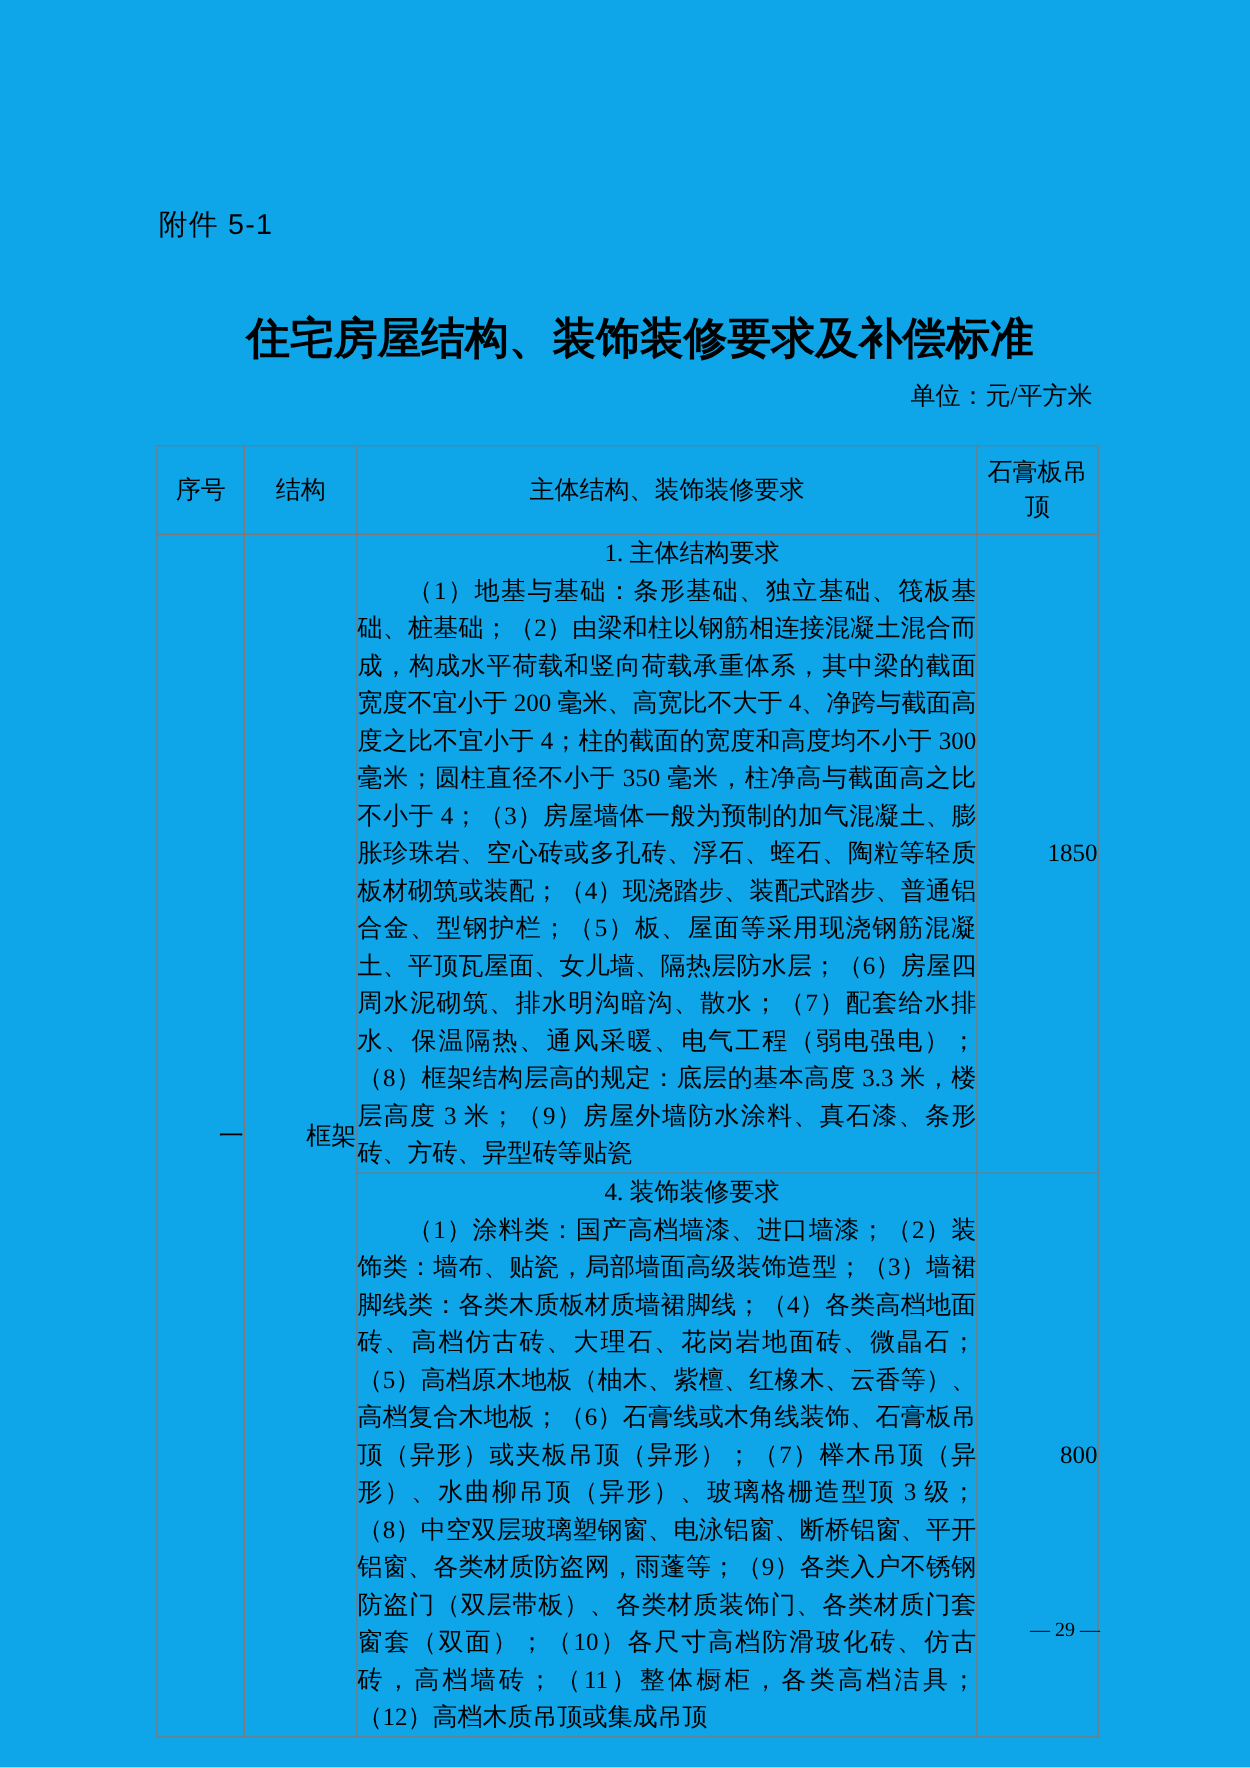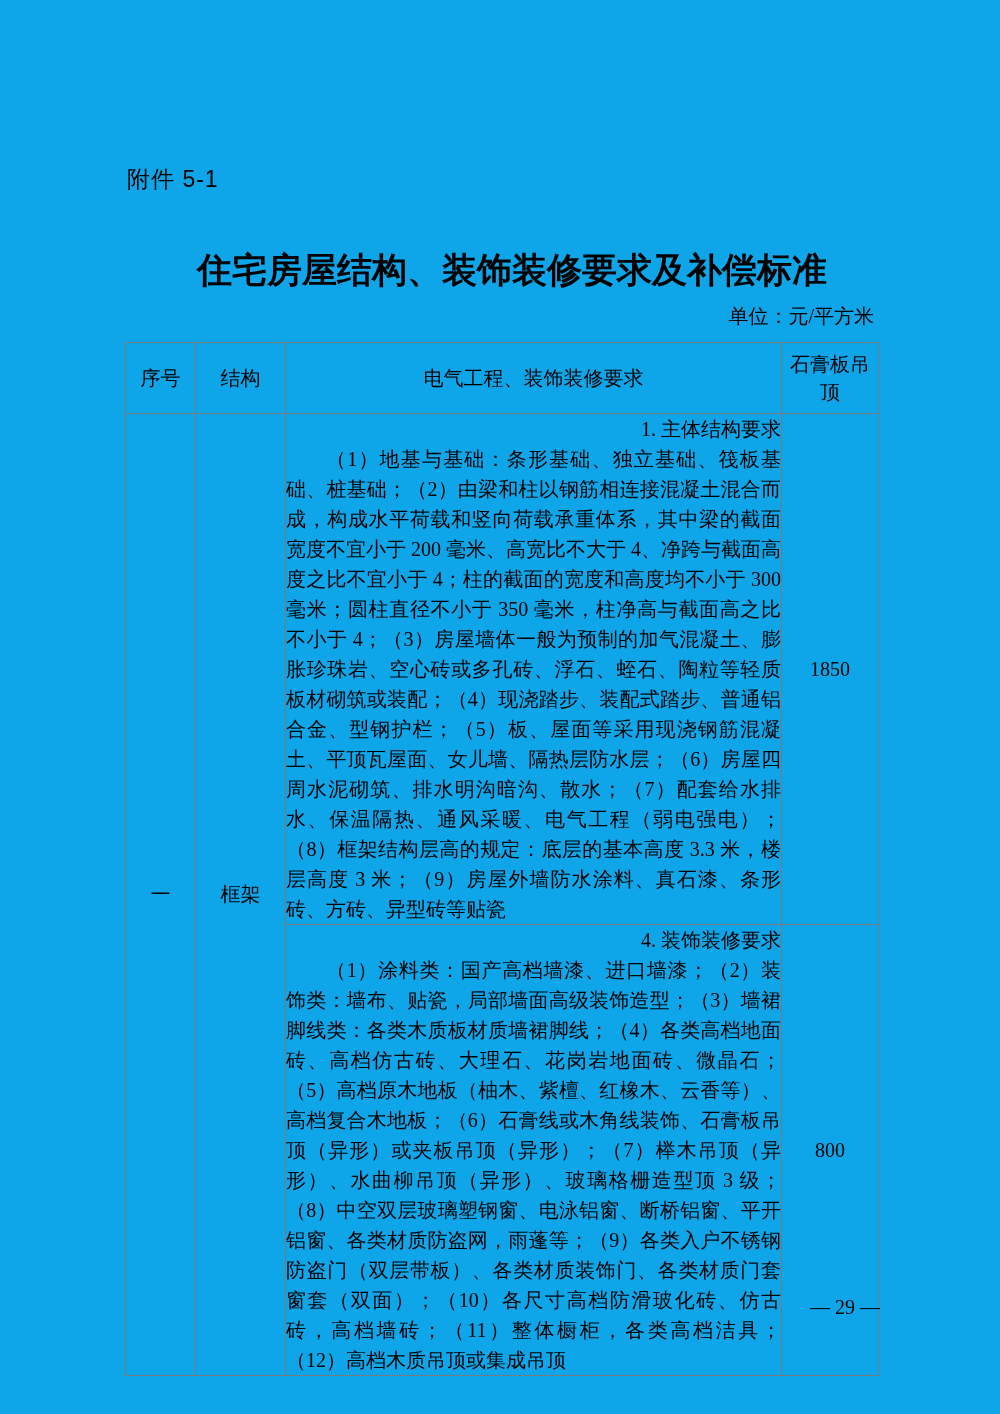--- a/index.html
+++ b/index.html
@@ -41,66 +41,66 @@
   .unit-note {
     position: absolute;
     top: 303px;
     right: 126px;
     font-size: 20px;
     white-space: nowrap;
   }
   table.main-table {
     position: absolute;
     left: 125px;
-    top: 342px;
+    top: 356px;
     width: 753px;
     border-collapse: collapse;
     table-layout: fixed;
     font-size: 20px;
   }
   table.main-table td, table.main-table th {
     border: 1px solid #7a7a7a;
     font-weight: normal;
     vertical-align: middle;
     padding: 0;
   }
   th.h-cell {
     height: 70px;
     text-align: center;
     line-height: 28px;
     padding: 4px 7px;
   }
   td.center-cell {
-    text-align: center;
+    text-align: right;
   }
   td.req-cell {
     vertical-align: top;
     padding: 11px 7px 6px 7px;
     line-height: 30px;
   }
   td.req-cell-1 { height: 461px; }
   td.req-cell-2 { height: 412px; }
   .req-heading {
     margin: 0;
     text-indent: 2em;
-    text-align: right;
+    text-align: center;
   }
   .req-body {
     margin: 0;
     text-indent: 2em;
     text-align: justify;
   }
   .std-cell {
     font-size: 20px;
   }
   .page-number {
     position: absolute;
     top: 1296px;
     right: 120px;
-    font-size: 20px;
+    font-size: 16px;
     white-space: nowrap;
   }
 </style>
 </head>
 <body>
 
 <div class="page">
 
   <div class="annex-label">附件 5-1</div>
 
@@ -112,21 +112,21 @@
     <colgroup>
       <col style="width:70px">
       <col style="width:90px">
       <col style="width:496px">
       <col style="width:97px">
     </colgroup>
     <thead>
       <tr>
         <th class="h-cell">序号</th>
         <th class="h-cell">结构</th>
-        <th class="h-cell">电气工程、装饰装修要求</th>
+        <th class="h-cell">主体结构、装饰装修要求</th>
         <th class="h-cell">石膏板吊顶</th>
       </tr>
     </thead>
     <tbody>
       <tr>
         <td class="center-cell" rowspan="2">一</td>
         <td class="center-cell" rowspan="2">框架</td>
         <td class="req-cell req-cell-1">
           <p class="req-heading">1. 主体结构要求</p>
           <p class="req-body">（1）地基与基础：条形基础、独立基础、筏板基础、桩基础；（2）由梁和柱以钢筋相连接混凝土混合而成，构成水平荷载和竖向荷载承重体系，其中梁的截面宽度不宜小于 200 毫米、高宽比不大于 4、净跨与截面高度之比不宜小于 4；柱的截面的宽度和高度均不小于 300 毫米；圆柱直径不小于 350 毫米，柱净高与截面高之比不小于 4；（3）房屋墙体一般为预制的加气混凝土、膨胀珍珠岩、空心砖或多孔砖、浮石、蛭石、陶粒等轻质板材砌筑或装配；（4）现浇踏步、装配式踏步、普通铝合金、型钢护栏；（5）板、屋面等采用现浇钢筋混凝土、平顶瓦屋面、女儿墙、隔热层防水层；（6）房屋四周水泥砌筑、排水明沟暗沟、散水；（7）配套给水排水、保温隔热、通风采暖、电气工程（弱电强电）；（8）框架结构层高的规定：底层的基本高度 3.3 米，楼层高度 3 米；（9）房屋外墙防水涂料、真石漆、条形砖、方砖、异型砖等贴瓷</p>

